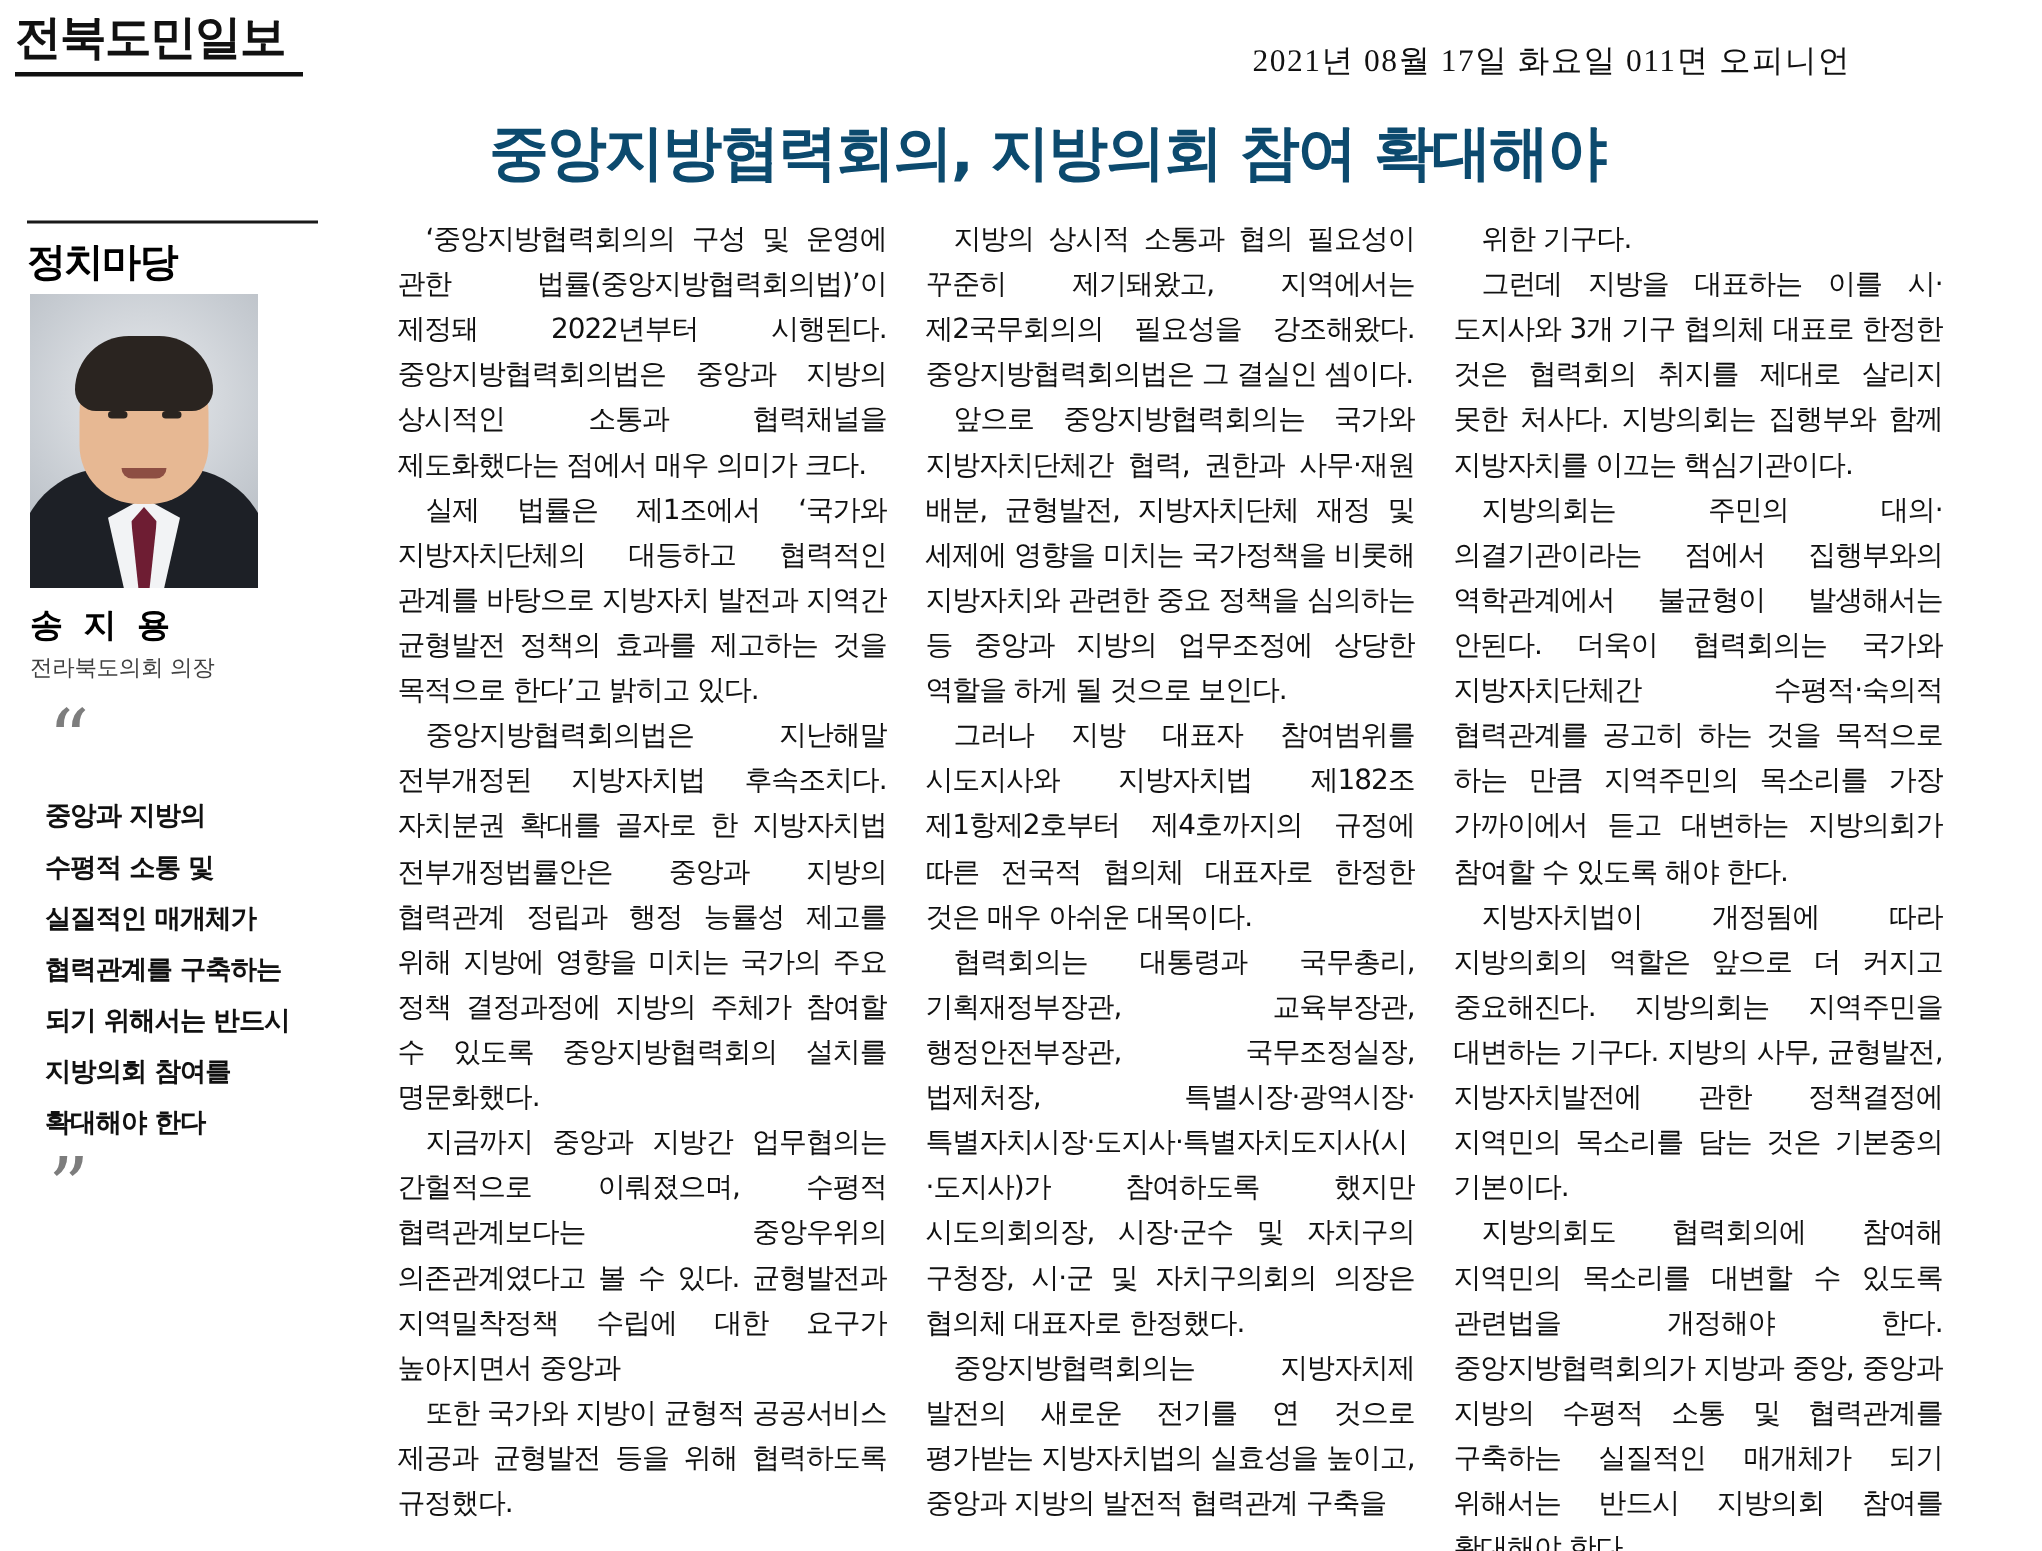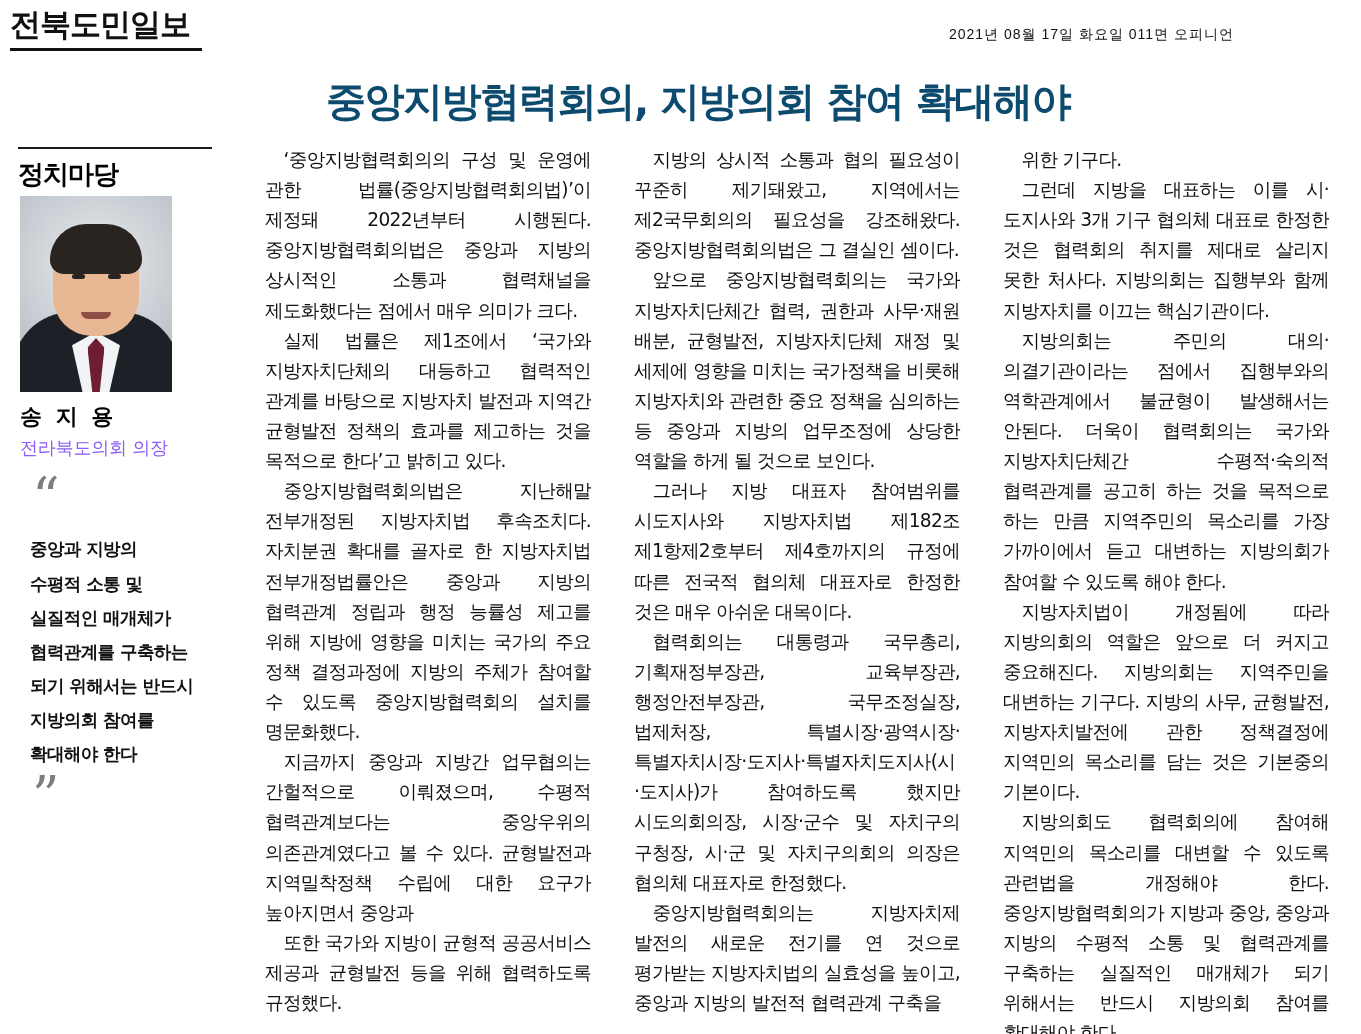--- a/index.html
+++ b/index.html
@@ -42,22 +42,22 @@
   .masthead-logo .logo-underline {
     display: block;
     width: 192px;
     border-bottom: 3px solid #111;
     margin-top: 2px;
   }
   .masthead-date {
     position: absolute;
     right: 12px;
     top: 26px;
-    font-family: Liberation Sans, sans-serif;
-    font-size: 14px;
+    font-family: Liberation Serif, serif;
+    font-size: 21px;
     letter-spacing: 1px;
     color: #111;
     white-space: nowrap;
   }
 
   
   .headline {
     text-align: center;
     font-family: "DejaVu Sans", sans-serif;
     font-weight: bold;
@@ -191,24 +191,24 @@
 
   .byline-name {
     font-family: "DejaVu Sans", sans-serif;
     font-weight: bold;
     font-size: 22px;
     letter-spacing: 3px;
     margin: 6px 0 4px 6px;
   }
   .byline-title {
     font-family: "DejaVu Sans", sans-serif;
-    font-size: 18px;
+    font-size: 15px;
     letter-spacing: -0.2px;
     margin: 0 0 16px 6px;
-    color: #8b5cf6;
+    color: #404040;
   }
   .quote-mark {
     font-family: "DejaVu Serif", serif;
     font-size: 54px;
     line-height: 0.6;
     color: #7d7d7d;
     margin-left: 18px;
   }
   .quote-mark.open { margin-top: 22px; margin-bottom: 18px; }
   .quote-mark.close { margin-top: 10px; }
@@ -220,21 +220,21 @@
     letter-spacing: -0.6px;
     margin-left: 16px;
     color: #111;
   }
   .pullquote div { white-space: nowrap; }
 
   
   .columns {
     flex: 1 1 auto;
     display: flex;
-    gap: 17px;
+    gap: 0;
   }
   .col {
     width: 352px;
     flex: 0 0 352px;
     padding: 0 13px;
     box-sizing: border-box;
     font-family: "DejaVu Sans", sans-serif;
     font-size: 18.6px;
     line-height: 1.62;
     letter-spacing: -0.7px;

